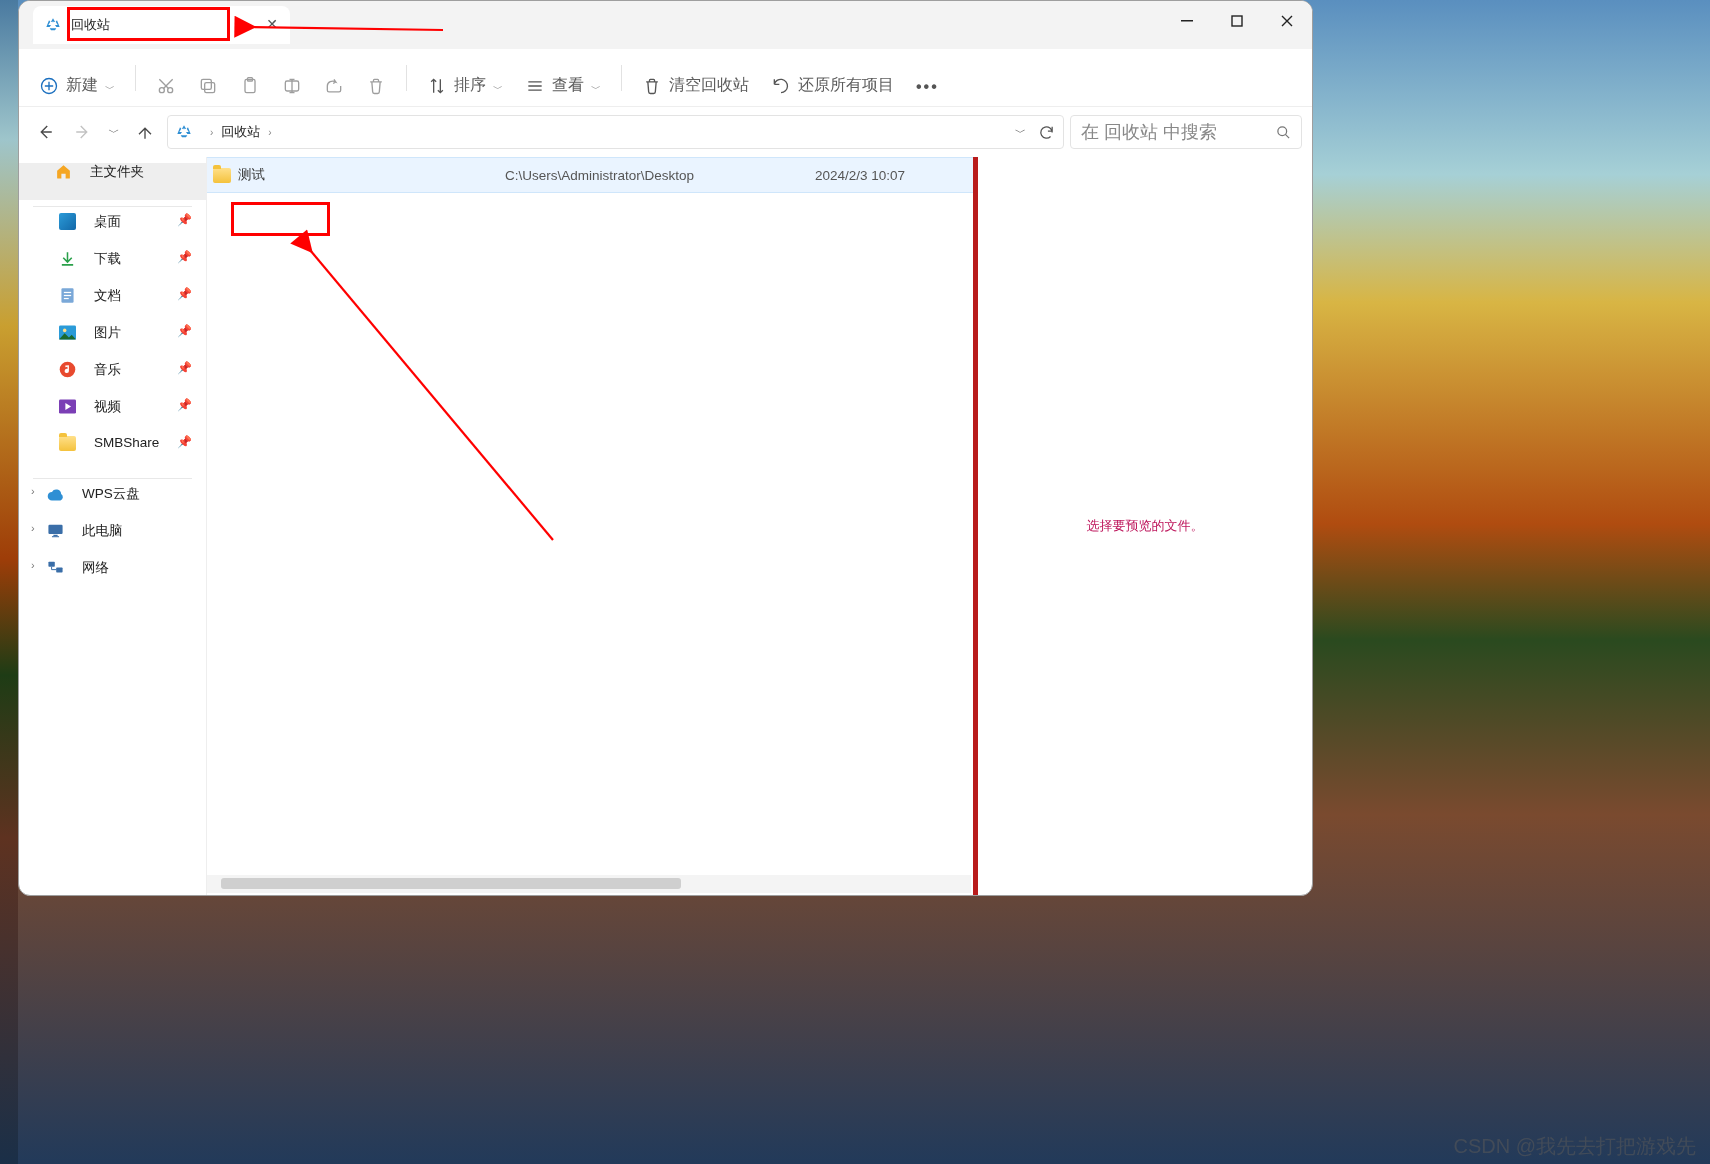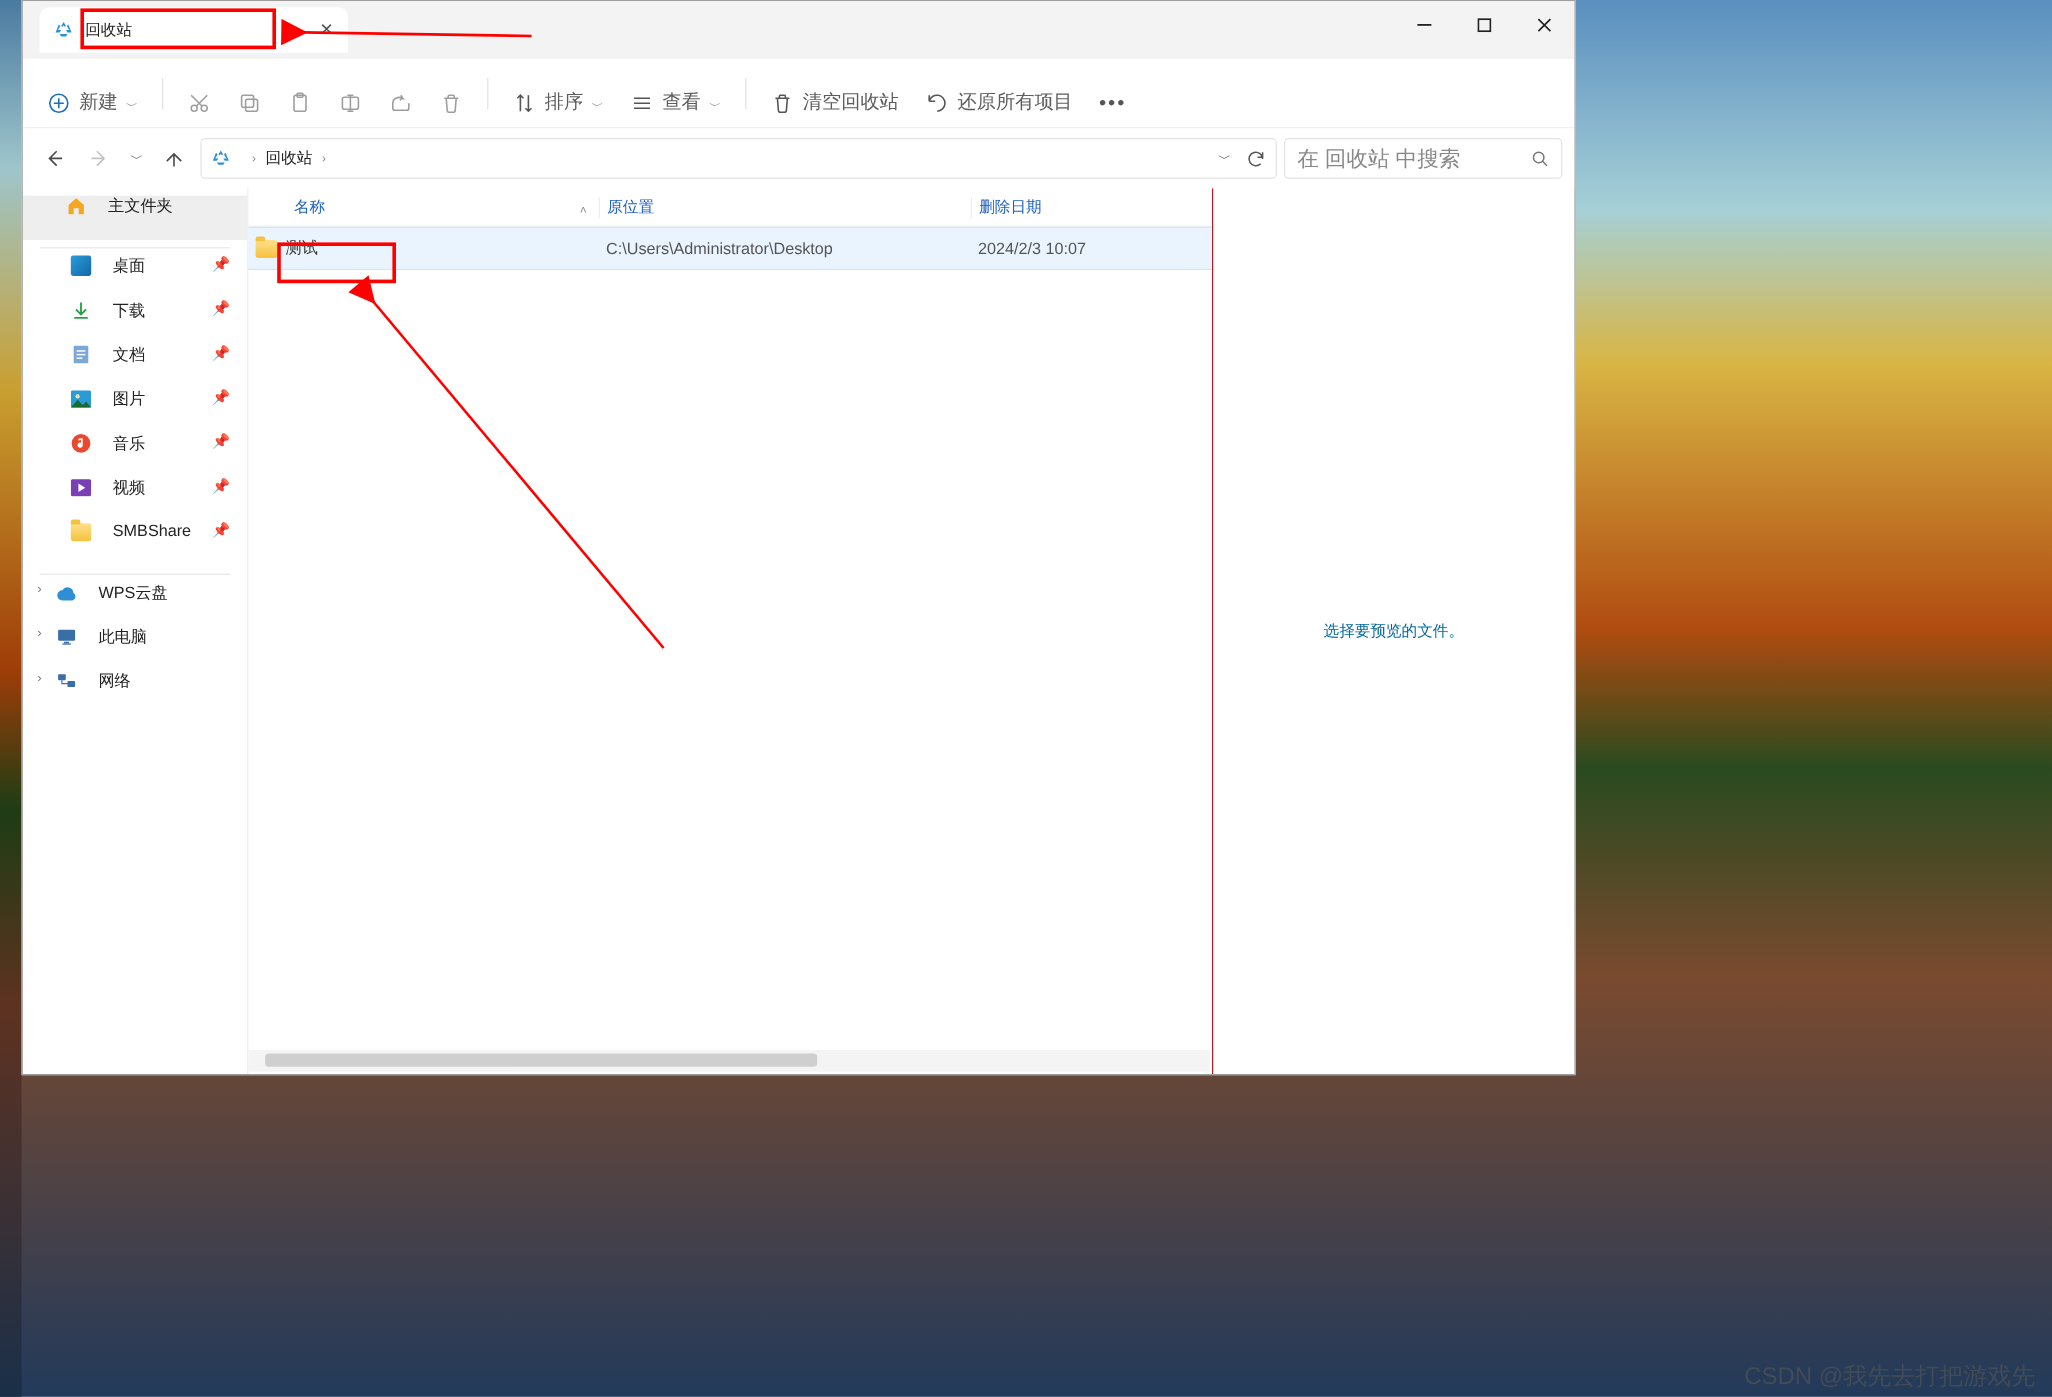--- a/index.html
+++ b/index.html
@@ -4,21 +4,21 @@
   <style>
     * { box-sizing: border-box; margin:0; padding:0; font-family:"Segoe UI","Microsoft YaHei",sans-serif; }
     body{
       width:1710px;height:1164px;overflow:hidden;
       background:linear-gradient(180deg,#5a8fbf 0%,#a6d0d6 15%,#d8b544 26%,#b04c10 45%,#2a4a1f 55%,#7a4a2f 70%,#223a5a 100%);
       position:relative;
     }
     .desktop-bg-left{position:absolute;left:0;top:0;width:18px;height:100%;background:linear-gradient(180deg,#4a7aa0 0%,#9ec5cb 12%,#c99f30 28%,#9e3d08 48%,#1e3c15 58%,#5e3220 72%,#1a2f48 100%);}
     .window{
       position:absolute;left:18px;top:0;width:1295px;height:896px;
-      background:#fff;border:1px solid #9e9e9e;border-radius:0;overflow:hidden;
+      background:#fff;border:1px solid #9e9e9e;border-radius:12px;overflow:hidden;
       display:flex;flex-direction:column;
     }
     .titlebar{height:48px;display:flex;align-items:flex-start;position:relative;background:#f3f3f3;}
     .tab{
       margin-top:5px;margin-left:14px;height:38px;width:257px;
       background:#fff;border-radius:8px 8px 0 0;display:flex;align-items:center;
       padding:0 12px;position:relative;
     }
     .tab-ic{width:16px;height:16px;margin-right:10px;position:relative}
     .tab-ic svg{width:16px;height:16px}
@@ -53,21 +53,21 @@
     .col-name{width:292px;padding-left:38px;position:relative}
     .col-name .sort{position:absolute;right:10px;top:6px;color:#888;font-size:10px}
     .col-orig{width:310px;padding-left:6px;border-left:1px solid #eee}
     .col-del{flex:1;padding-left:6px;border-left:1px solid #eee}
     .row{height:36px;display:flex;align-items:center;font-size:13.5px;color:#333;background:#eaf4ff;border-top:1px solid #cfe6fb;border-bottom:1px solid #cfe6fb}
     .row .c1{width:292px;padding-left:6px;display:flex;align-items:center;gap:7px}
     .row .c2{width:310px;padding-left:6px;color:#555}
     .row .c3{flex:1;padding-left:6px;color:#555}
     .fold-ic{width:18px;height:15px;background:linear-gradient(180deg,#ffe08a,#f4c23d);border-radius:2px;position:relative}
     .fold-ic:before{content:"";position:absolute;left:0;top:-3px;width:8px;height:4px;background:#f4c23d;border-radius:2px 2px 0 0}
-    .preview{width:302px;border-left:1px solid #b91c1c;display:flex;align-items:center;justify-content:center;color:#0369a1;font-size:13px}
+    .preview{width:339px;border-left:5px solid #b91c1c;display:flex;align-items:center;justify-content:center;color:#be185d;font-size:13px}
     .hscroll{height:18px;background:#f4f4f4;position:relative;margin:0 2px 2px 0}
     .hscroll .thumb{position:absolute;left:14px;top:3px;width:460px;height:11px;background:#cfcfcf;border-radius:3px}
     .status{height:30px;border-top:1px solid #eee;display:flex;align-items:center;padding:0 10px;font-size:12.5px;color:#1a6fbf;justify-content:space-between}
     .status-right{display:flex;gap:4px}
     .vbtn{width:22px;height:20px;border:1px solid #d3d3d3;display:flex;align-items:center;justify-content:center;color:#666;font-size:11px}
     .vbtn.active{background:#eaf4ff;border-color:#8ab8e0;color:#1a6fbf}
     
     .redbox{position:absolute;border:3px solid #f00;pointer-events:none}
     .watermark{position:absolute;right:14px;bottom:4px;color:rgba(90,90,90,.55);font-size:20px}
     svg{display:block}
@@ -363,25 +363,20 @@
               <rect x="13" y="10" width="9" height="7" rx="1" fill="#3a6ea8"></rect>
               <path d="M6.5 9v4h7" stroke="#3a6ea8" stroke-width="1.4" fill="none"></path>
             </svg>
           </span>
         <span>网络</span>
       </div>
     </div>
 
     <div class="main">
       <div class="list">
-        <div class="cols">
-          <div class="col-name"><span>名称</span><span class="sort">˄</span></div>
-          <div class="col-orig"><span>原位置</span></div>
-          <div class="col-del"><span>删除日期</span></div>
-        </div>
         <div class="row">
           <div class="c1">
               <span class="fold-ic"></span>
               <span>测试</span>
             </div>
           <div class="c2">C:\Users\Administrator\Desktop</div>
           <div class="c3">2024/2/3 10:07</div>
         </div>
         <div style="flex:1"></div>
         <div class="hscroll">

